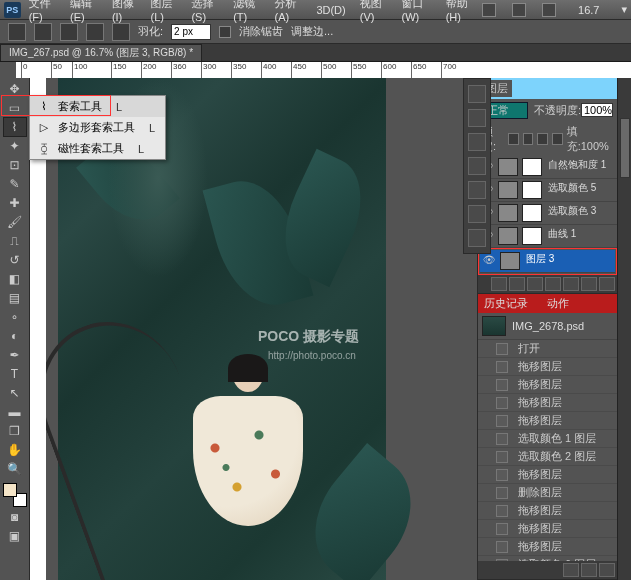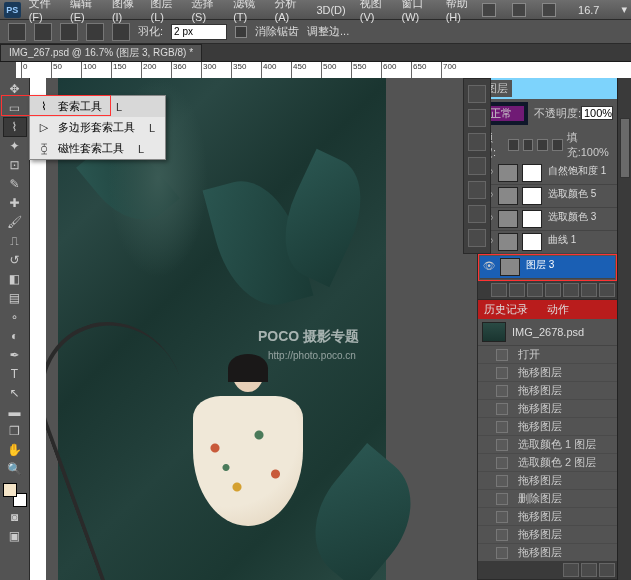--- a/index.html
+++ b/index.html
@@ -4,21 +4,21 @@
 <style>
 *{margin:0;padding:0;box-sizing:border-box;font-family:"Microsoft YaHei",SimSun,sans-serif;font-size:11px;-webkit-user-select:none;user-select:none}
 body{width:631px;height:580px;background:#535353;overflow:hidden;color:#ddd}
 .menubar{height:20px;background:linear-gradient(#6d6d6d,#535353);border-bottom:1px solid #2a2a2a;display:flex;align-items:center;padding:0 4px;gap:2px}
 .menubar .logo{width:22px;height:16px;background:#1a3a5a;border-radius:2px;display:flex;align-items:center;justify-content:center;color:#9cf;font-weight:bold;font-size:9px}
 .menubar span{color:#e0e0e0;padding:2px 6px;cursor:default}
 .mb-right{margin-left:auto;display:flex;gap:16px;align-items:center}
 .mb-right .ico{width:14px;height:14px;border:1px solid #888;background:#444}
 .optbar{height:24px;background:#535353;border-bottom:1px solid #2a2a2a;display:flex;align-items:center;padding:0 8px;gap:8px;color:#ddd}
 .optbar .ico{width:18px;height:18px;border:1px solid #777;background:#3a3a3a}
-.optbar input{width:56px;height:16px;background:#fff;border:1px solid #333;font-size:10px;padding:0 2px}
+.optbar input{width:40px;height:16px;background:#fff;border:1px solid #333;font-size:10px;padding:0 2px}
 .optbar .chk{width:12px;height:12px;border:1px solid #888;background:#3a3a3a}
 .tabbar{height:18px;background:#3a3a3a;border-bottom:1px solid #1a1a1a;display:flex;align-items:center}
 .tab{background:#535353;border:1px solid #222;border-bottom:none;padding:1px 8px;color:#ddd;font-size:10px}
 .ruler-h{height:16px;background:#fff;position:relative;margin-left:16px;overflow:hidden}
 .ruler-h .tick{position:absolute;top:0;height:16px;border-left:1px solid #666;font-size:8px;color:#333;padding-left:1px}
 .workspace{display:flex;height:502px}
 .tools{width:30px;background:#535353;border-right:1px solid #2a2a2a;display:flex;flex-direction:column;align-items:center;padding-top:2px;gap:1px}
 .tools .t{width:22px;height:18px;display:flex;align-items:center;justify-content:center;color:#ccc;font-size:12px;cursor:default;position:relative}
 .tools .t.sel{background:#3a3a3a;outline:1px solid #222}
 .tools .sw{width:24px;height:24px;margin-top:4px;position:relative}
@@ -47,21 +47,21 @@
 .girl .hair{position:absolute;top:-4px;left:40px;width:40px;height:28px;background:#1a1818;border-radius:50% 50% 0 0}
 .girl .dress{width:110px;height:130px;margin:4px auto 0;background:radial-gradient(circle at 30% 30%,#f0e8d8 60%,#e0d0b8);border-radius:30% 30% 60% 60%/20% 20% 70% 70%;position:relative}
 .girl .dress::before{content:"";position:absolute;width:100%;height:100%;background:radial-gradient(circle at 20% 40%,#c85a3a 0 4px,transparent 5px),radial-gradient(circle at 60% 30%,#4a7a5a 0 4px,transparent 5px),radial-gradient(circle at 40% 70%,#d4a030 0 4px,transparent 5px),radial-gradient(circle at 75% 60%,#c85a3a 0 4px,transparent 5px),radial-gradient(circle at 30% 55%,#4a7a5a 0 3px,transparent 4px)}
 .panels{width:140px;background:#535353;border-left:1px solid #2a2a2a;display:flex;flex-direction:column}
 .iconstrip{width:28px;position:absolute;right:140px;top:78px;display:flex;flex-direction:column;gap:6px;padding:6px 4px;background:#3f3f3f;border:1px solid #2a2a2a}
 .iconstrip .pi{width:18px;height:18px;background:#4a4a4a;border:1px solid #666}
 .pnl{border-bottom:1px solid #2a2a2a}
 .pnl-hdr{display:flex;align-items:center;padding:2px 4px;gap:6px;font-size:10px;color:#ccc;background:#7dd3fc}
 .pnl-hdr .sel{background:#535353;padding:1px 4px}
 .pnl-opts{display:flex;align-items:center;justify-content:space-between;padding:3px 4px;font-size:10px;color:#ccc}
-.pnl-opts .drop{background:#701a75;border:4px solid #0f172a;padding:0 4px;width:46px;display:inline-block}
+.pnl-opts .drop{background:#0f766e;border:1px solid #0f172a;padding:0 4px;width:46px;display:inline-block}
 .pnl-opts .num{background:#fff;color:#000;width:32px;padding:0 2px;border:1px solid #333;display:inline-block;text-align:right}
 .lockrow{display:flex;align-items:center;gap:4px;padding:2px 4px;font-size:10px;color:#ccc}
 .lockrow .lb{width:12px;height:12px;border:1px solid #777;background:#3a3a3a}
 .layers{background:#535353}
 .layer{display:flex;align-items:flex-start;padding:2px 2px;gap:4px;border-bottom:1px solid #444}
 .layer .eye{width:14px;height:14px;display:flex;align-items:center;justify-content:center;color:#ccc;font-size:10px}
 .layer .thumb{width:20px;height:18px;background:#888;border:1px solid #222}
 .layer .mask{width:20px;height:18px;background:#fff;border:1px solid #222}
 .layer .nm{flex:1;font-size:10px;color:#ddd;padding-left:2px;white-space:nowrap;overflow:hidden}
 .layer.sel{background:#1a5fb4;color:#fff}
@@ -116,21 +116,21 @@
   <span>调整边...</span>
 </div>
 
 <div class="tabbar">
   <div class="tab">IMG_267.psd @ 16.7% (图层 3, RGB/8) *</div>
 </div>
 
 <div class="ruler-h">
   <div class="tick" style="left:5px">0</div>
   <div class="tick" style="left:35px">50</div>
-  <div class="tick" style="left:65px">100</div>
+  <div class="tick" style="left:56px">100</div>
   <div class="tick" style="left:95px">150</div>
   <div class="tick" style="left:125px">200</div>
   <div class="tick" style="left:155px">360</div>
   <div class="tick" style="left:185px">300</div>
   <div class="tick" style="left:215px">350</div>
   <div class="tick" style="left:245px">400</div>
   <div class="tick" style="left:275px">450</div>
   <div class="tick" style="left:305px">500</div>
   <div class="tick" style="left:335px">550</div>
   <div class="tick" style="left:365px">600</div>

